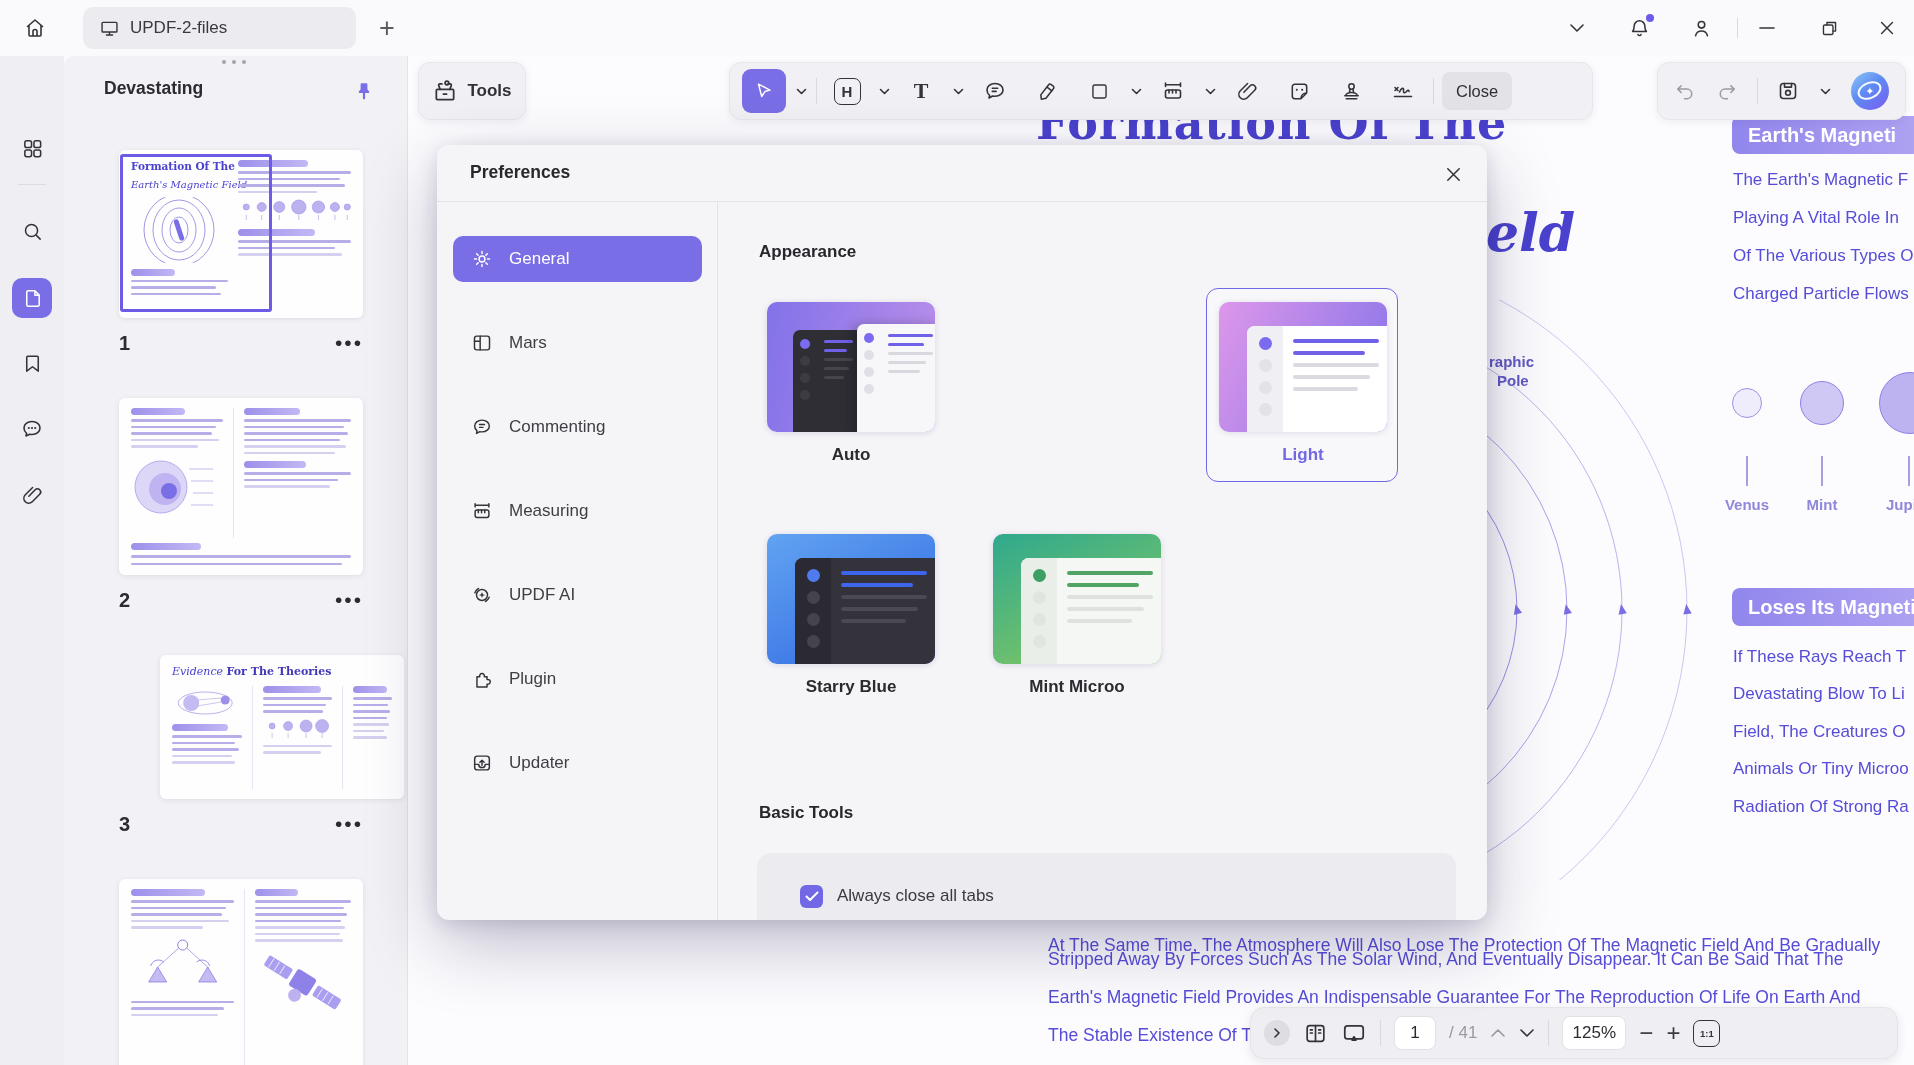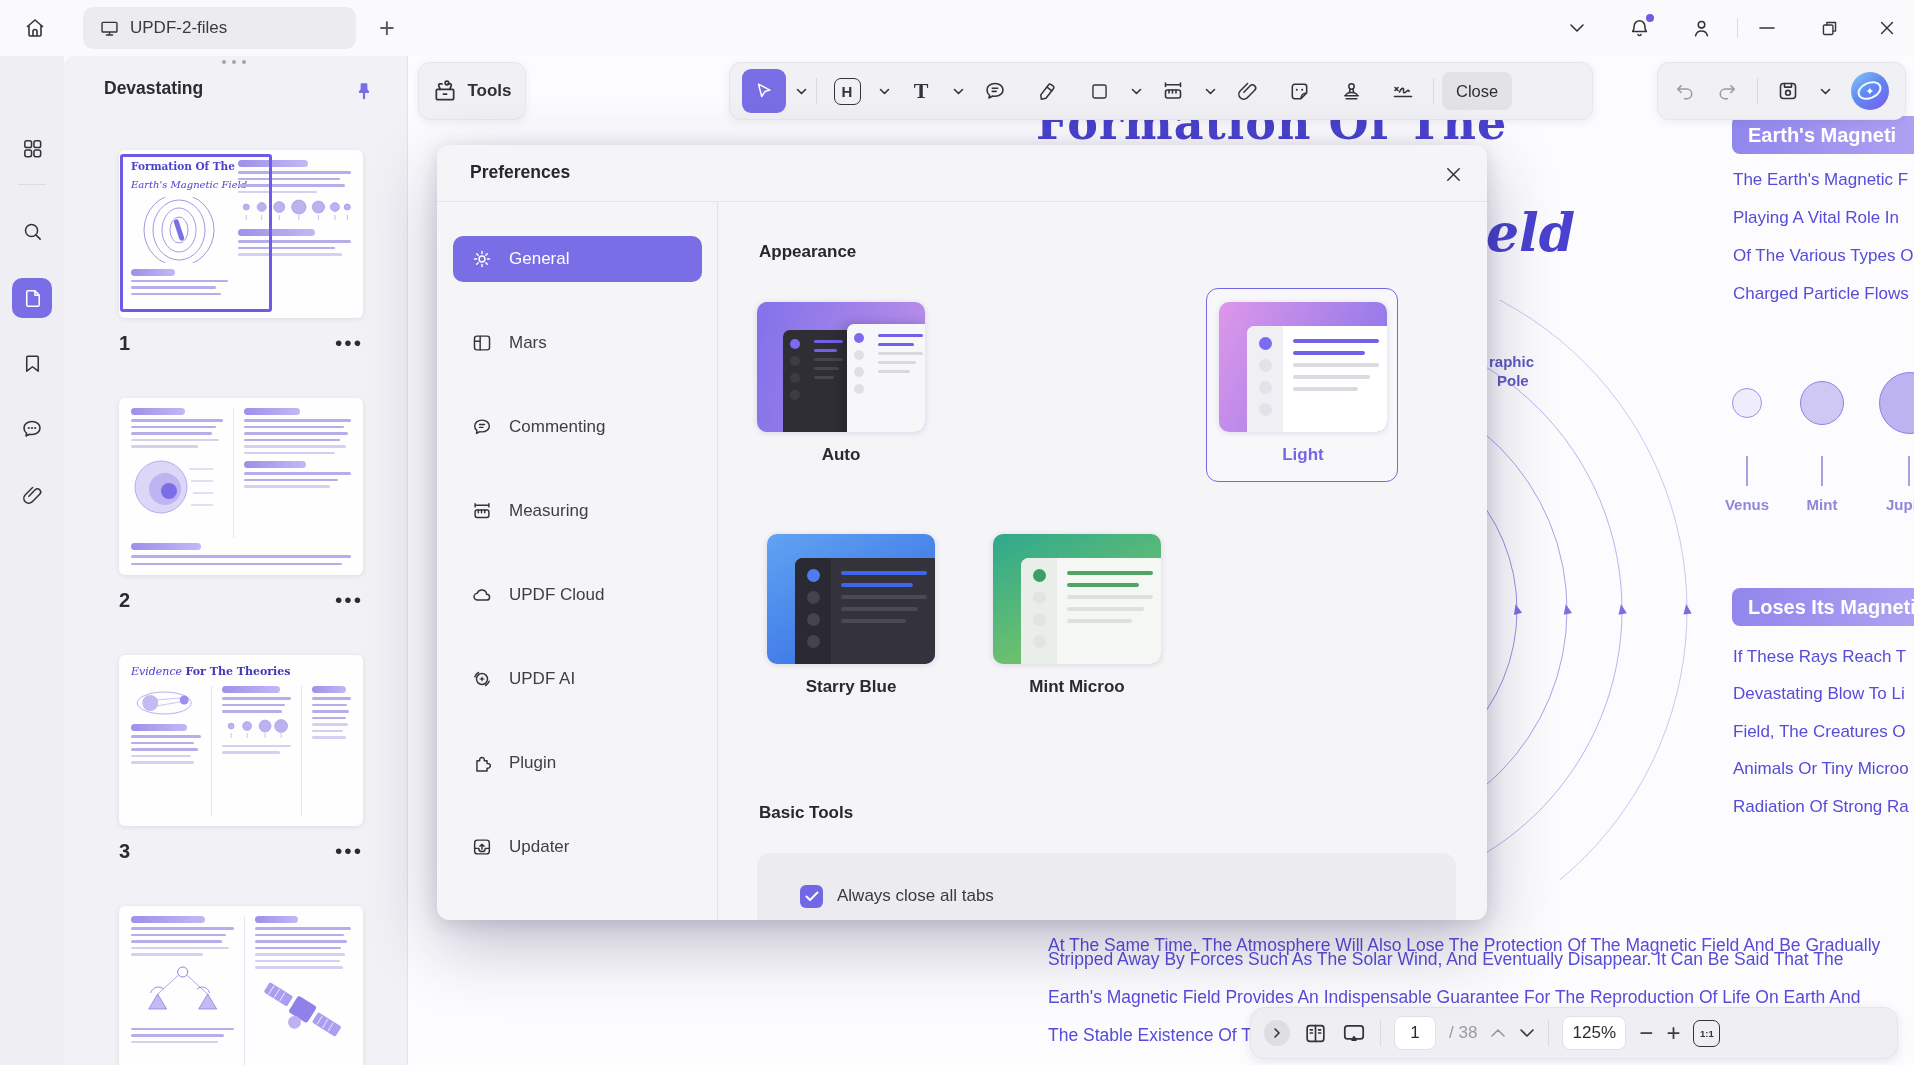--- a/index.html
+++ b/index.html
@@ -417,21 +417,21 @@
         <div class="ppill" style="width:32%;"></div>
         <div class="pline"></div>
           <div class="pline" style="width:96%;"></div>
       </div>
     </div>
     <div class="numrow">
       <span class="pagenum">2</span>
       <span class="dots3">•••</span>
     </div>
 
-    <div class="thumb" style="height:171px;">
+    <div class="thumb" style="height:144px;margin-left:41px;">
       <div class="pv">
         <div class="pserif" style="font-size:11px;"><i>Evidence</i> <b style="color:#4038B8;">For The Theories</b></div>
         <div class="pvrow" style="margin-top:2px;">
           <div class="pvcol" style="width:32%;">
             <svg width="100%" height="34" viewBox="0 0 64 34">
               <ellipse cx="30" cy="17" rx="27" ry="11" fill="none" stroke="#A89EE8" stroke-width="0.8"></ellipse>
               <circle cx="16" cy="17" r="8" fill="#C4BBF2"></circle>
                 <circle cx="50" cy="14" r="4.5" fill="#9C90EA"></circle>
               <path d="M22 14 46 12M22 20 46 16" stroke="#B6AEE8" stroke-width="0.7"></path>
             </svg>
@@ -679,21 +679,21 @@
       </svg>
   </div>
   <div class="bb-ic">
     <svg width="26" height="26" viewBox="0 0 24 24">
         <rect class="ic" x="3.5" y="5.5" width="17" height="12" rx="2.5"></rect>
         <path class="ic" d="m12 15.5-1.8 3h3.6z"></path>
       </svg>
   </div>
   <div class="tsep"></div>
   <input id="page-input" class="bb-box" value="1" style="">
-  <span id="page-total">/ 38</span>
+  <span id="page-total">/ 41</span>
   <div class="bb-ic ghost">
     <svg width="16" height="10" viewBox="0 0 16 10">
         <path class="ic" d="M2 8l6-6 6 6"></path>
       </svg>
   </div>
   <div class="bb-ic">
     <svg width="16" height="10" viewBox="0 0 16 10">
         <path class="ic" d="M2 2l6 6 6-6"></path>
       </svg>
   </div>
@@ -745,26 +745,20 @@
     <div class="nav-item">
       <svg width="22" height="22" viewBox="0 0 24 24">
           <path class="ic" d="M4.5 4v3.5M4.5 5.8h15M19.5 4v3.5"></path>
           <rect class="ic" x="4.5" y="11" width="15" height="8" rx="2"></rect>
           <path class="ic" d="M8 11v3M11.5 11v3M15 11v3"></path>
         </svg>
       <span>Measuring</span>
     </div>
     <div class="nav-item">
       <svg width="22" height="22" viewBox="0 0 24 24">
-          <path class="ic" d="M7.2 17.5a3.7 3.7 0 0 1-.4-7.4 5.3 5.3 0 0 1 10.3 1.2 3.1 3.1 0 0 1 .1 6.2z"></path>
-        </svg>
-      <span>UPDF Cloud</span>
-    </div>
-    <div class="nav-item">
-      <svg width="22" height="22" viewBox="0 0 24 24">
           <circle class="ic" cx="12" cy="12" r="6"></circle>
           <path d="M12 8.6l.9 2.5 2.5.9-2.5.9-.9 2.5-.9-2.5-2.5-.9 2.5-.9z" fill="#33333A"></path>
           <path class="ic" d="M4.2 9.5a9 9 0 0 1 4-4.6M19.8 14.5a9 9 0 0 1-4 4.6"></path>
         </svg>
       <span>UPDF AI</span>
     </div>
     <div class="nav-item">
       <svg width="22" height="22" viewBox="0 0 24 24">
           <path class="ic" d="M6.5 9.5h3c-.3-2 .7-3.5 2.5-3.5s2.8 1.5 2.5 3.5h3v3c2-.3 3.5.7 3.5 2.5S19.5 18 17.5 17.7v3h-11z"></path>
         </svg>
@@ -777,21 +771,21 @@
         </svg>
       <span>Updater</span>
     </div>
   </div>
 
   <div id="dlg-content">
     <div class="sec-head" style="top:40px;">Appearance</div>
 
     <div id="sel-outline"></div>
 
-    <div class="theme-card" style="left:39px; top:100px;">
+    <div class="theme-card" style="left:49px; top:100px;">
       <div class="art auto">
         <div class="half hA">
           <div class="sb">
               <div class="dot" style="background:#7A6BF0;"></div>
               <div class="dot" style="background:#3D3C44;"></div>
               <div class="dot" style="background:#3D3C44;"></div>
               <div class="dot" style="background:#3D3C44;"></div>
             </div>
           <div class="ct">
               <div class="ln" style="background:#6F61E8;"></div>

